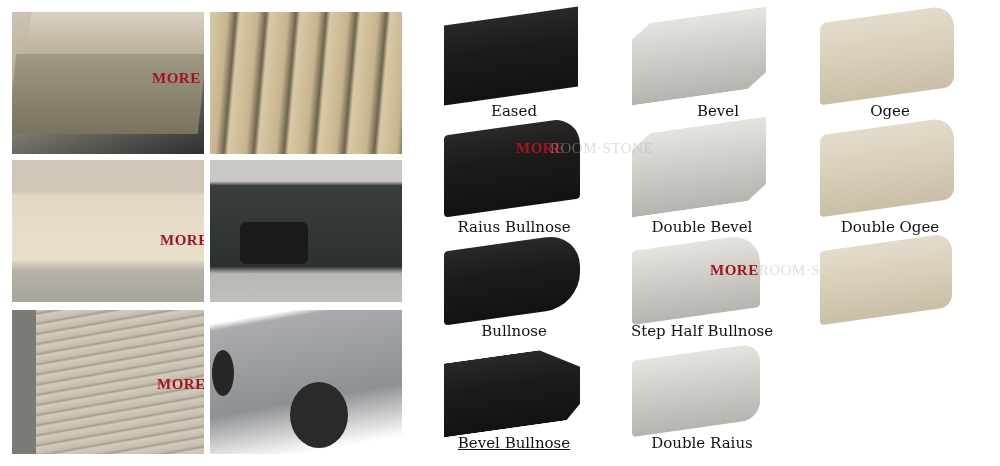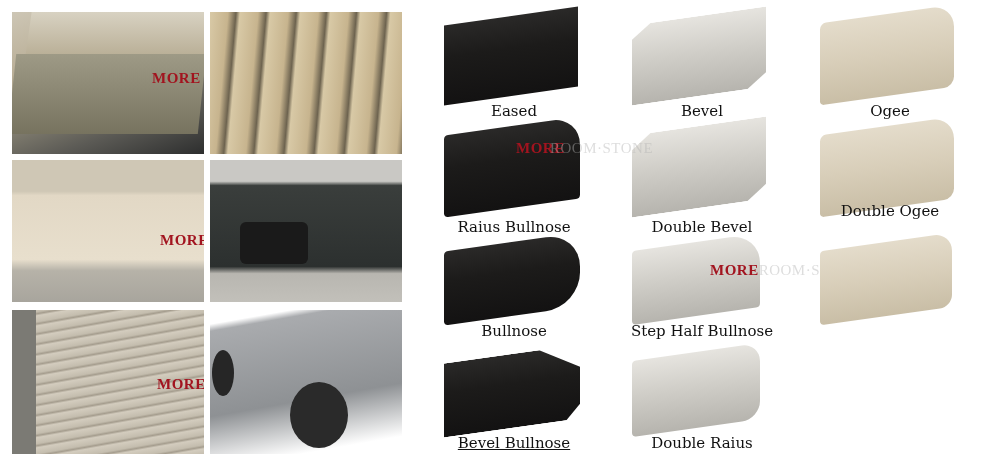--- a/index.html
+++ b/index.html
@@ -39,40 +39,40 @@
 </div>
 
 <div>
 
   <div class="tile" style="left:424px;top:10px;width:180px;height:112px;">
     <div class="stone" style="left:20px;top:6px;width:134px;height:80px;background:linear-gradient(180deg,#2a2928 0%,#1c1b1a 40%,#131212 100%);transform:skewY(-8deg);"></div>
     <div class="label" style="left:0;top:92px;">Eased</div>
   </div>
   <div class="tile" style="left:612px;top:10px;width:180px;height:112px;">
     <div class="stone" style="left:20px;top:6px;width:134px;height:80px;background:linear-gradient(180deg,#e6e4df 0%,#d0cec8 45%,#b6b4ae 100%);transform:skewY(-8deg);clip-path:polygon(0 18%,14% 0,100% 0,100% 82%,86% 100%,0 100%);"></div>
-    <div class="label" style="left:0;top:92px;">Bevel</div>
+    <div class="label" style="left:16px;top:92px;">Bevel</div>
   </div>
   <div class="tile" style="left:800px;top:10px;width:180px;height:112px;">
     <div class="stone" style="left:20px;top:4px;width:134px;height:82px;background:linear-gradient(180deg,#e4dccb 0%,#d8ceb9 50%,#c9bea6 100%);transform:skewY(-8deg);border-radius:6px 22px 10px 4px;"></div>
     <div class="label" style="left:0;top:92px;">Ogee</div>
   </div>
 
   <div class="tile" style="left:424px;top:122px;width:180px;height:116px;">
     <div class="stone" style="left:20px;top:4px;width:136px;height:82px;background:linear-gradient(180deg,#2a2928 0%,#1c1b1a 40%,#131212 100%);transform:skewY(-8deg);border-radius:4px 28px 4px 4px;"></div>
     <div class="wm" style="left:92px;top:18px;"><span class="more">MORE</span></div>
     <div class="label" style="left:0;top:96px;">Raius Bullnose</div>
   </div>
   <div class="tile" style="left:612px;top:122px;width:180px;height:116px;">
     <div class="stone" style="left:20px;top:4px;width:134px;height:82px;background:linear-gradient(180deg,#e6e4df 0%,#d0cec8 45%,#b6b4ae 100%);transform:skewY(-8deg);clip-path:polygon(0 18%,14% 0,100% 0,100% 82%,86% 100%,0 100%);"></div>
     <div class="wm" style="left:-62px;top:18px;"><span class="rest">ROOM·STONE</span></div>
     <div class="label" style="left:0;top:96px;">Double Bevel</div>
   </div>
   <div class="tile" style="left:800px;top:122px;width:180px;height:116px;">
     <div class="stone" style="left:20px;top:4px;width:134px;height:82px;background:linear-gradient(180deg,#e4dccb 0%,#d8ceb9 50%,#c9bea6 100%);transform:skewY(-8deg);border-radius:6px 22px 10px 4px;"></div>
-    <div class="label" style="left:0;top:80px;">Double Ogee</div>
+    <div class="label" style="left:0;top:96px;">Double Ogee</div>
   </div>
 
   <div class="tile" style="left:424px;top:238px;width:180px;height:106px;">
     <div class="stone" style="left:20px;top:4px;width:136px;height:74px;background:linear-gradient(180deg,#2a2928 0%,#1c1b1a 40%,#131212 100%);transform:skewY(-8deg);border-radius:4px 34px 34px 4px;"></div>
     <div class="label" style="left:0;top:84px;">Bullnose</div>
   </div>
   <div class="tile" style="left:612px;top:238px;width:180px;height:106px;">
     <div class="stone" style="left:20px;top:4px;width:128px;height:74px;background:linear-gradient(180deg,#e6e4df 0%,#d0cec8 45%,#b6b4ae 100%);transform:skewY(-8deg);border-radius:4px 30px 4px 4px;"></div>
     <div class="wm" style="left:98px;top:24px;"><span class="more">MORE</span><span class="rest">ROOM·STONE</span></div>
     <div class="label" style="left:0;top:84px;">Step Half Bullnose</div>

